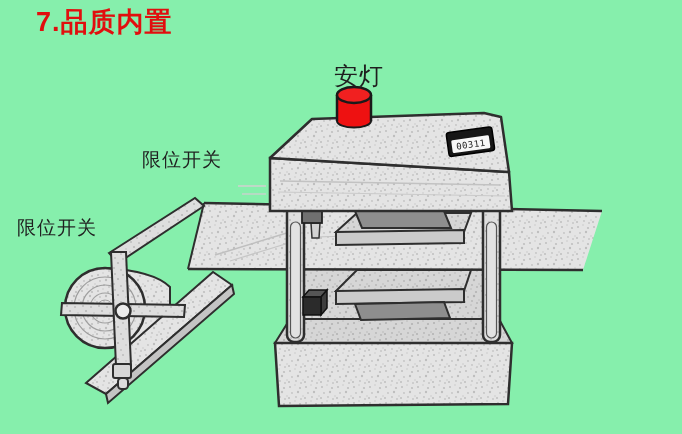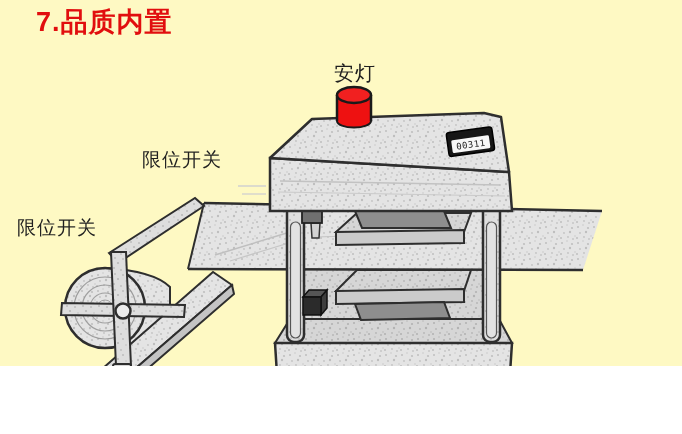--- a/index.html
+++ b/index.html
@@ -1,26 +1,26 @@
 <!DOCTYPE html>
 <html><head>
 <meta charset="utf-8">
 <style>
   html,body{margin:0;padding:0;background:#ffffff;}
   .stage{
-    position:relative;width:682px;height:366px;background:#fef9c3;overflow:hidden;
+    position:relative;width:682px;height:434px;background:#86efac;overflow:hidden;
     font-family:"Liberation Sans","DejaVu Sans",sans-serif;
   }
   .page-title{
     position:absolute;left:36px;top:4px;margin:0;
     font-size:27px;font-weight:bold;color:#e10e0e;letter-spacing:1px;
     font-family:"Liberation Sans","DejaVu Sans",sans-serif;
   }
   .lbl{
-    position:absolute;color:#1f1f1f;font-size:20px;letter-spacing:1px;white-space:nowrap;
+    position:absolute;color:#1f1f1f;font-size:24px;letter-spacing:1px;white-space:nowrap;
   }
   .lbl-andon{left:334px;top:60px;}
   .lbl-limit-upper{left:142px;top:147px;font-size:19px;}
   .lbl-limit-lower{left:17px;top:215px;font-size:19px;}
   .lbl-counter{left:537px;top:145px;}
   svg{position:absolute;left:0;top:0;}
   .counter-digits{
     font-family:"DejaVu Sans Mono","Liberation Mono",monospace;
     font-size:9px;fill:#1c1c1c;letter-spacing:0.5px;
   }

